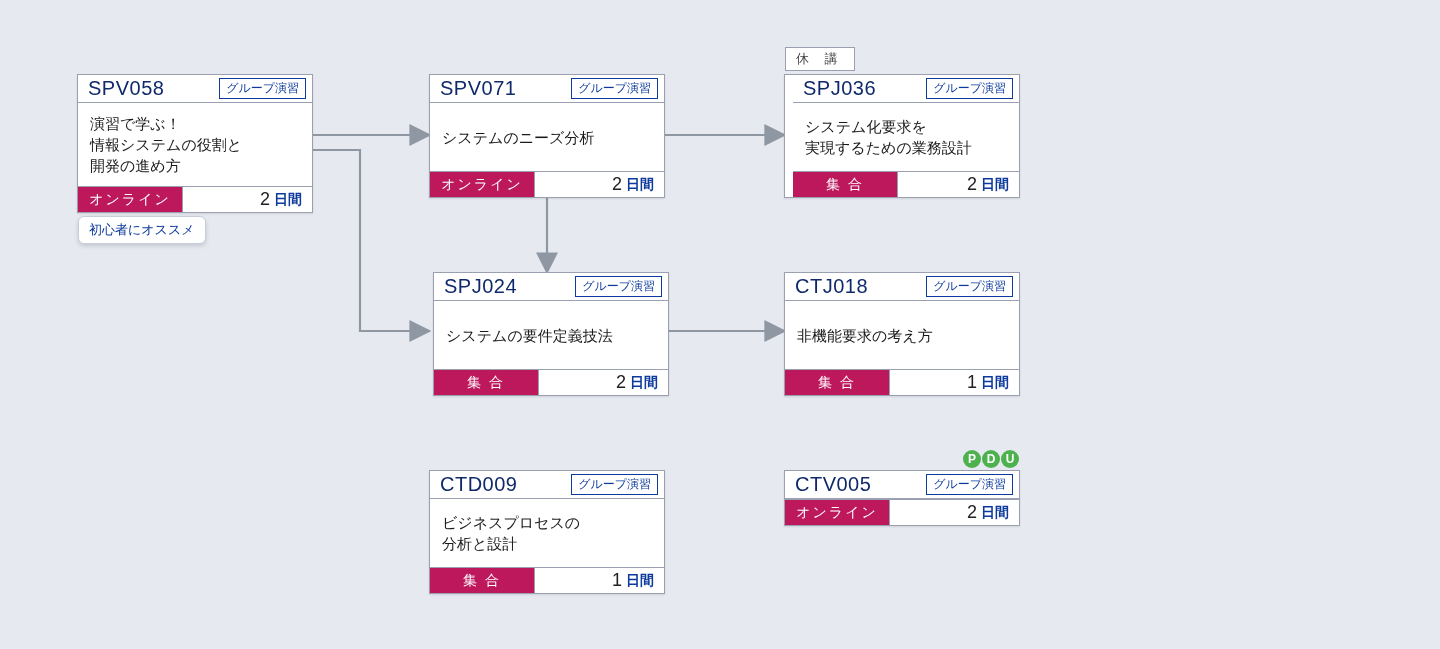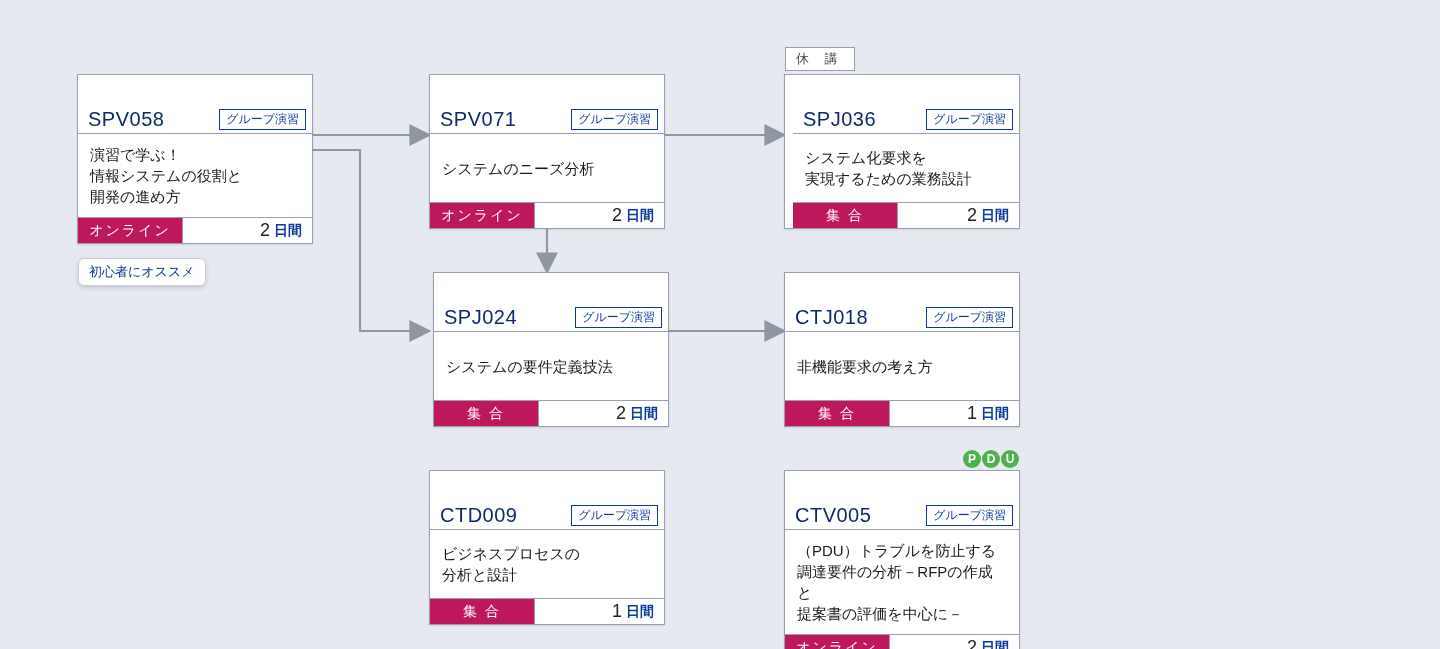--- a/index.html
+++ b/index.html
@@ -24,21 +24,20 @@
     border: 1px solid #9aa0b0;
     box-shadow: 0 1px 2px rgba(0,0,0,.1);
   }
   .card-head {
     display: flex;
     align-items: center;
     justify-content: space-between;
     border-bottom: 1px solid #9aa0b0;
     padding: 2px 6px 2px 10px;
     height: 28px;
-    margin-top: 31px;
   }
   .code {
     color: #0f2a6b;
     font-size: 20px;
     font-weight: 500;
     letter-spacing: .5px;
   }
   .tag-group {
     border: 1px solid #0d3a9c;
     color: #0d3a9c;
@@ -81,21 +80,21 @@
     gap: 4px;
   }
   .days-num { font-size: 18px; color: #222; }
   .days-unit { font-size: 14px; color: #0d3a9c; font-weight: 700; }
 
   
   .badge-beginner {
     position: absolute;
     left: 0;
     top: 100%;
-    margin-top: 15px;
+    margin-top: 4px;
     border: 1px solid #c8ced9;
     background: #fff;
     color: #0d3a9c;
     border-radius: 6px;
     padding: 4px 10px;
     font-size: 13px;
     box-shadow: 0 2px 4px rgba(0,0,0,.15);
     white-space: nowrap;
   }
   .badge-suspended {
@@ -264,25 +263,20 @@
   <div class="card" style="left:784px; top:470px;">
     <div class="badge-pdu">
       <span class="pdu-ch">P</span>
         <span class="pdu-ch">D</span>
         <span class="pdu-ch">U</span>
     </div>
     <div class="card-head">
       <span class="code">CTV005</span>
       <span class="tag-group">グループ演習</span>
     </div>
-    <div class="card-body">
-        <span style="white-space:pre-line">（PDU）トラブルを防止する
-調達要件の分析－RFPの作成と
-提案書の評価を中心に－</span>
-      </div>
     <div class="card-foot">
       <div class="mode">オンライン</div>
       <div class="days">
         <span class="days-num">2</span>
         <span class="days-unit">日間</span>
       </div>
     </div>
   </div>
 
 </div>

